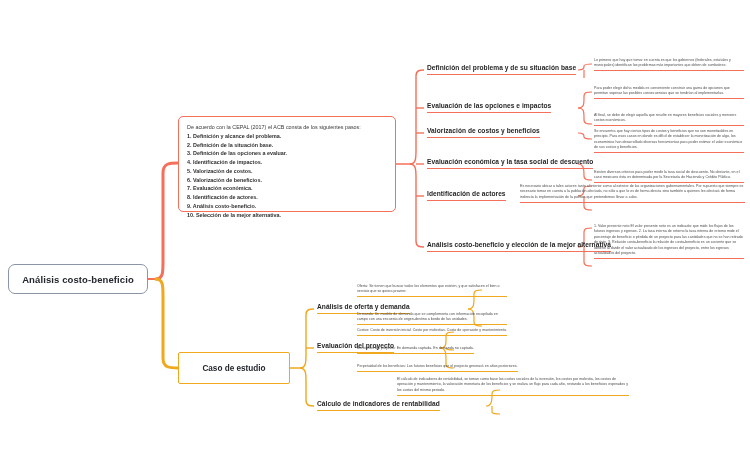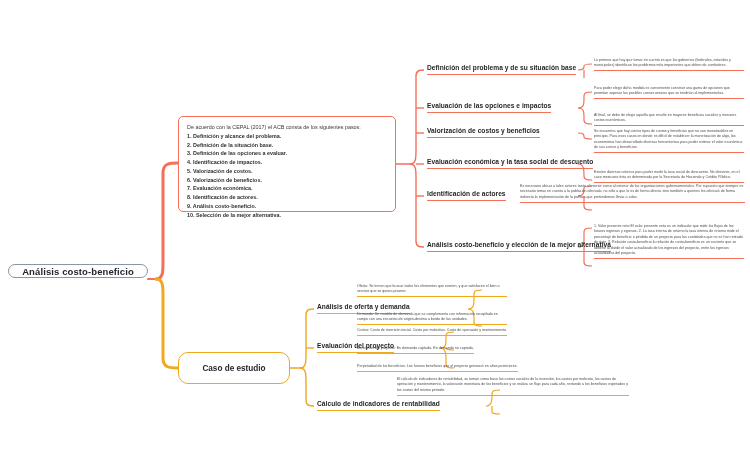--- a/index.html
+++ b/index.html
@@ -39,35 +39,35 @@
   .node {
     position: absolute;
     z-index: 2;
     box-sizing: border-box;
   }
 
   .root-node {
     left: 8px;
     top: 264px;
     width: 140px;
-    height: 14px;
+    height: 30px;
     border: 1px solid #8a95a5;
     border-radius: 7px;
     background: #ffffff;
     display: flex;
     align-items: center;
     justify-content: center;
     font-size: 9.5px;
     font-weight: bold;
     letter-spacing: .1px;
     color: #23272e;
   }
 
   .topic-box {
-    border-radius: 10px;
+    border-radius: 2px;
     background: #ffffff;
     display: flex;
     align-items: center;
     justify-content: center;
     text-align: center;
     font-size: 8.2px;
     font-weight: bold;
     color: #23272e;
     box-sizing: border-box;
   }

